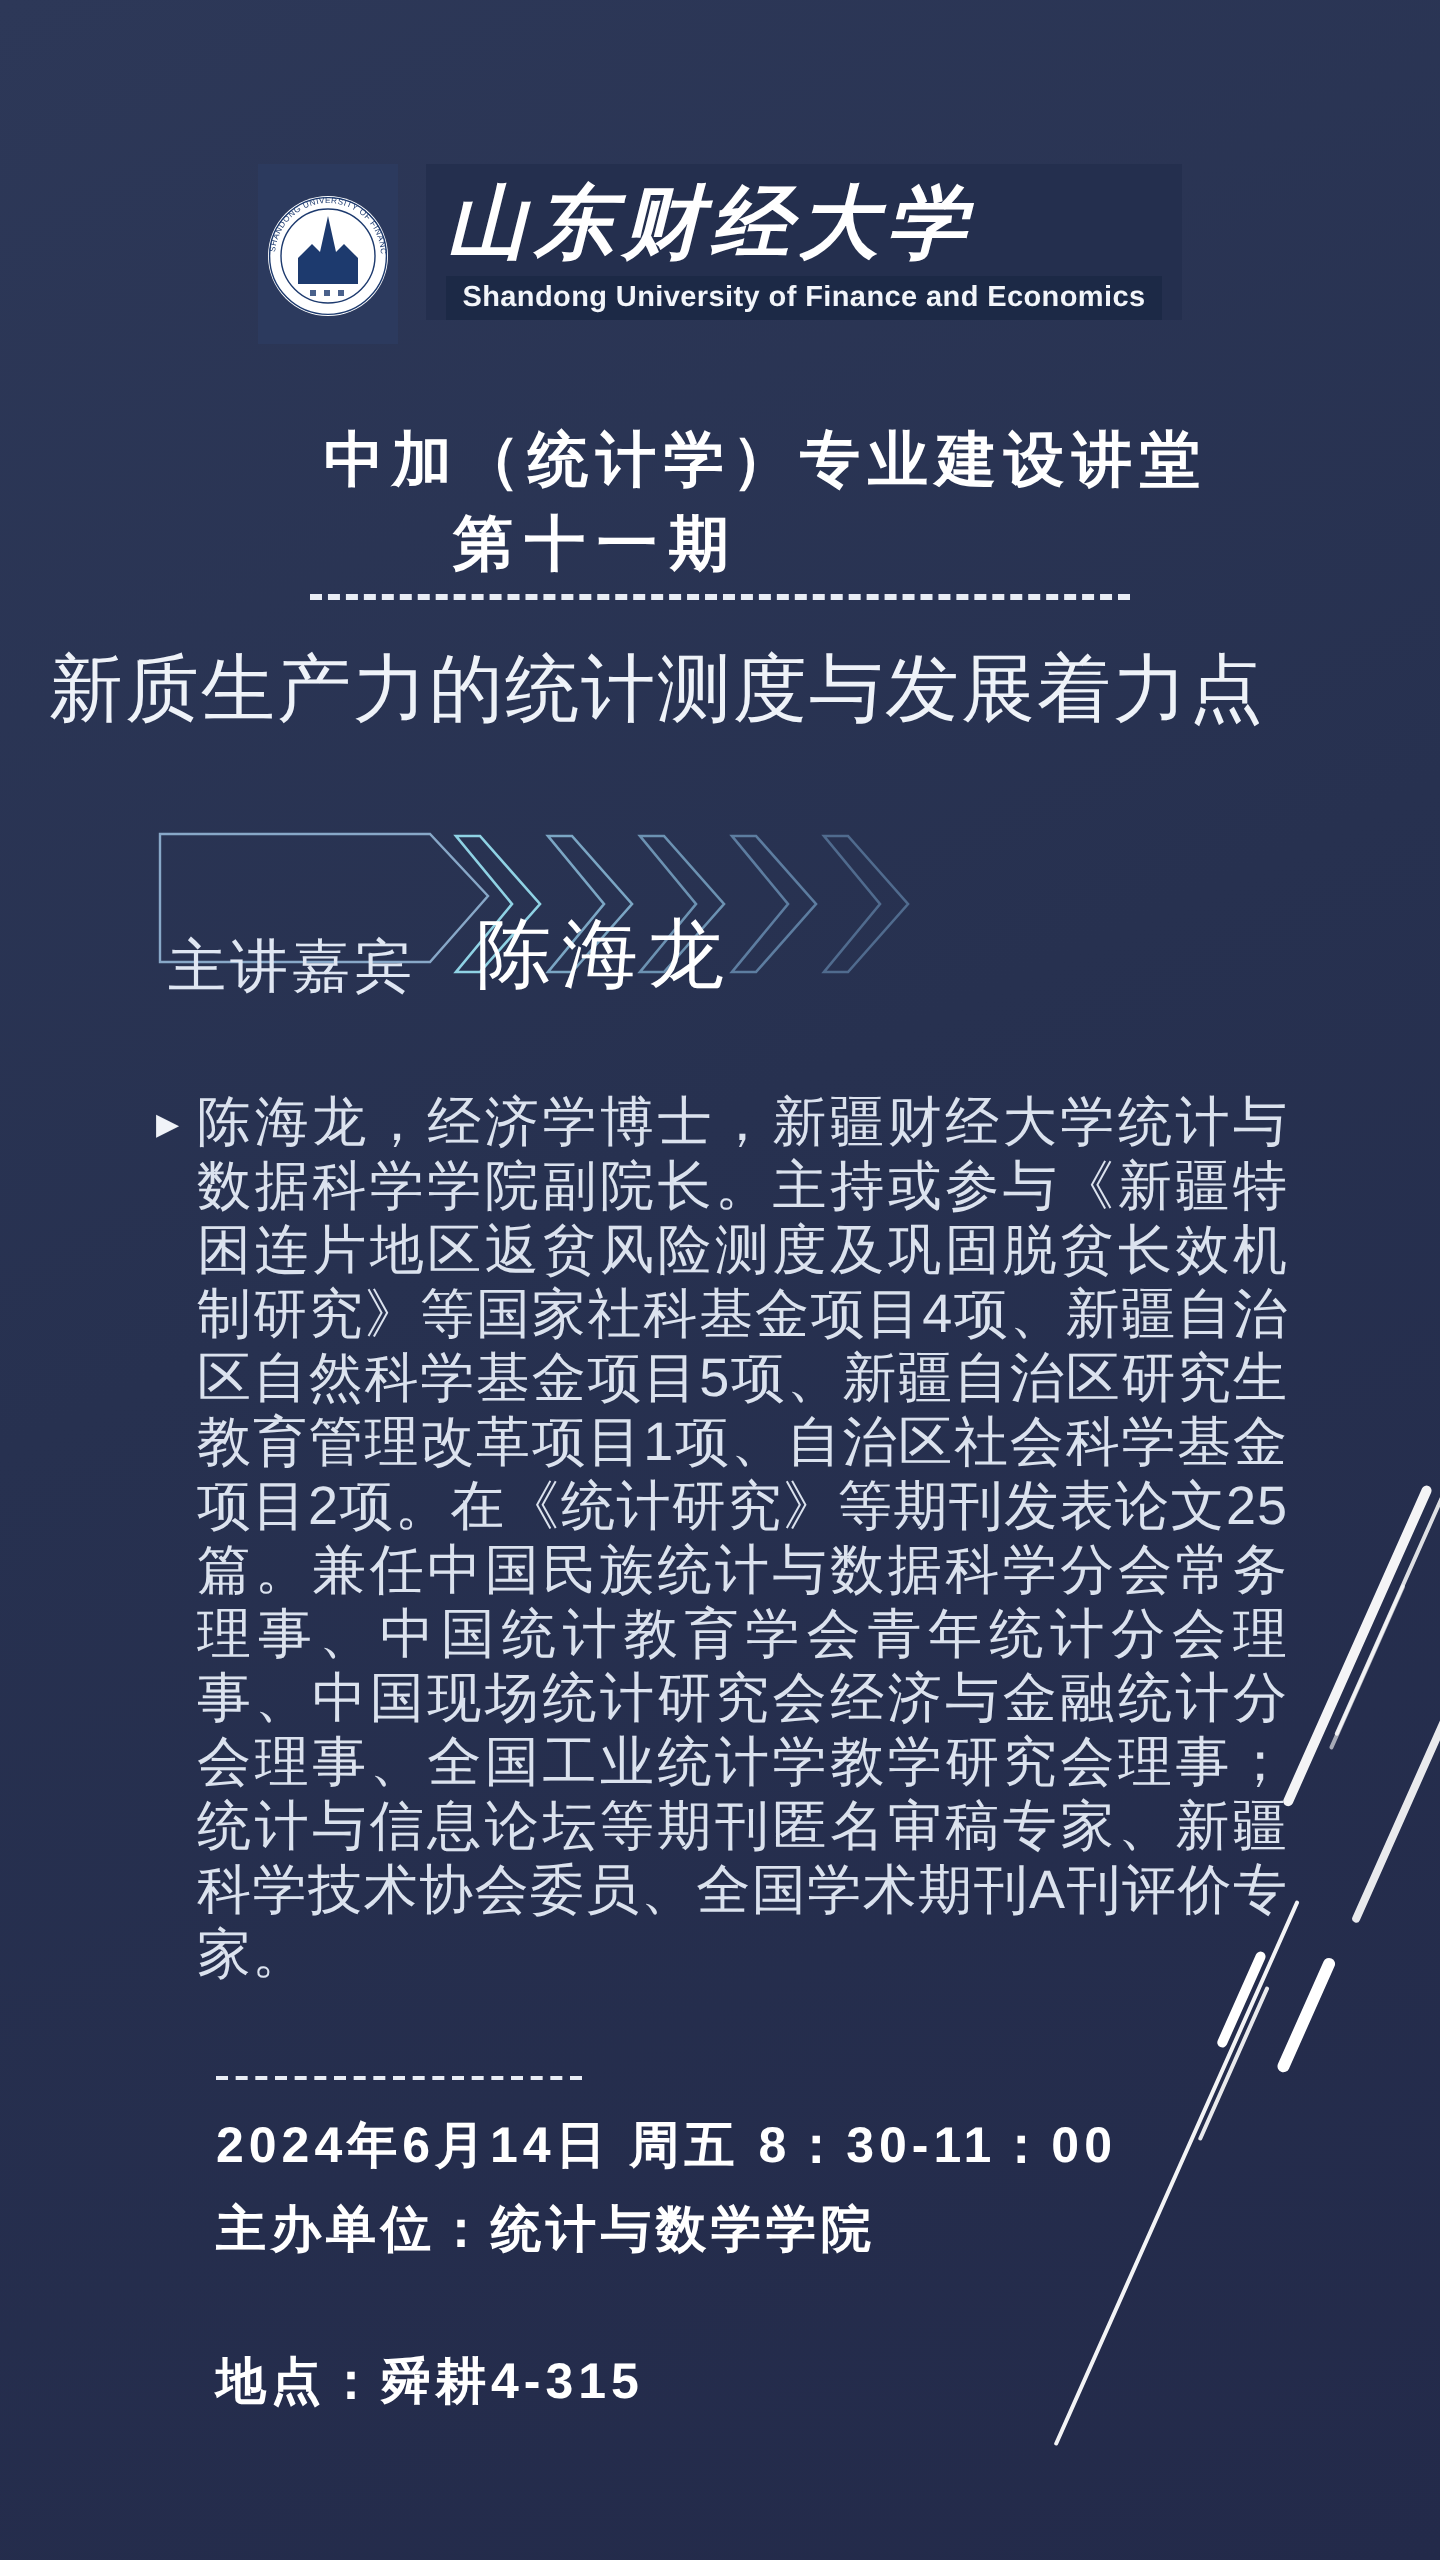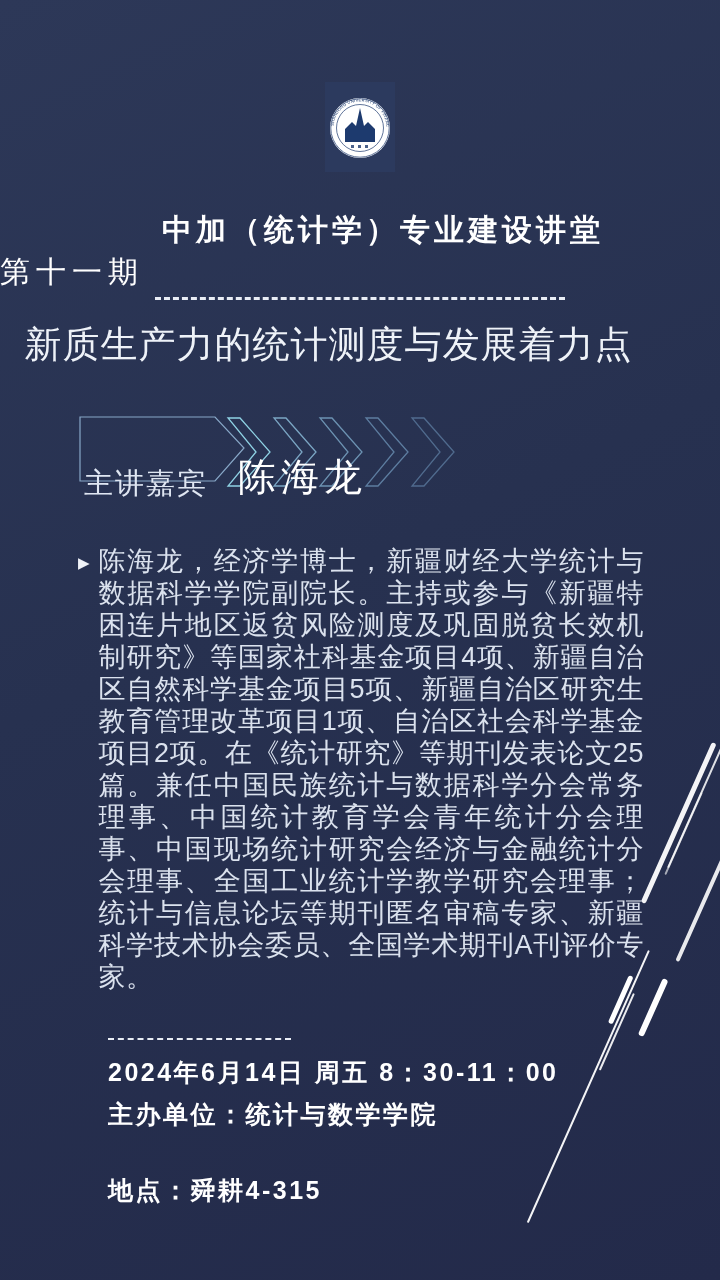--- a/index.html
+++ b/index.html
@@ -31,22 +31,22 @@
     background:#1c2946;color:#f2f5fa;font-size:14.5px;font-weight:700;
     letter-spacing:.2px;padding:3px 8px;white-space:nowrap;
   }
 
   
   .series-title{
     position:absolute;top:210px;left:0;width:720px;text-align:center;
     font-size:30px;font-weight:700;letter-spacing:4px;color:#ffffff;margin-left:23px;
   }
   .issue-title{
-    position:absolute;top:252px;left:0;width:597px;
-    font-size:30px;font-weight:400;letter-spacing:6px;color:#ffffff;
+    position:absolute;top:252px;left:0;width:597px;text-align:center;
+    font-size:30px;font-weight:700;letter-spacing:6px;color:#ffffff;
   }
   .title-dashes{
     position:absolute;top:297px;left:155px;width:410px;height:0;
     border-top:3px dashed #e9edf5;
   }
   .lecture-title{
     position:absolute;top:320px;left:0;width:657px;text-align:center;
     font-size:37px;font-weight:400;letter-spacing:1px;color:#eef2f8;
   }
 
@@ -114,20 +114,24 @@
         <path id="sealArc" d="M 8.5 46 A 26.5 26.5 0 0 1 61.5 46"></path>
       </defs>
       <text font-size="4.1" fill="#1d3a6e" letter-spacing="0.25" font-family="Liberation Sans, sans-serif">
         <textPath href="#sealArc" startOffset="2">SHANDONG UNIVERSITY OF FINANCE AND ECONOMICS</textPath>
       </text>
       <polygon points="20,60 20,47 27,40 31,44 35,26 39,44 43,40 50,47 50,60" fill="#1d3a6e"></polygon>
       <rect x="26" y="63" width="3" height="3" fill="#1d3a6e" opacity="0.8"></rect>
       <rect x="33" y="63" width="3" height="3" fill="#1d3a6e" opacity="0.8"></rect>
       <rect x="40" y="63" width="3" height="3" fill="#1d3a6e" opacity="0.8"></rect>
     </svg>
+    <div class="logo-text-col">
+      <div class="logo-cn">山东财经大学</div>
+      <div class="logo-en">Shandong University of Finance and Economics</div>
+    </div>
   </div>
 
   <div class="series-title">中加（统计学）专业建设讲堂</div>
   <div class="issue-title">第十一期</div>
   <div class="title-dashes"></div>
   <div class="lecture-title">新质生产力的统计测度与发展着力点</div>
 
   <svg class="speaker-svg" width="380" height="80" viewBox="0 0 380 80" xmlns="http://www.w3.org/2000/svg" fill="none">
     <polygon points="2,5 137,5 166,36 137,69 2,69" stroke="#88a8c8" stroke-width="1.2" fill="none"></polygon>
     <g stroke-width="1.3">

